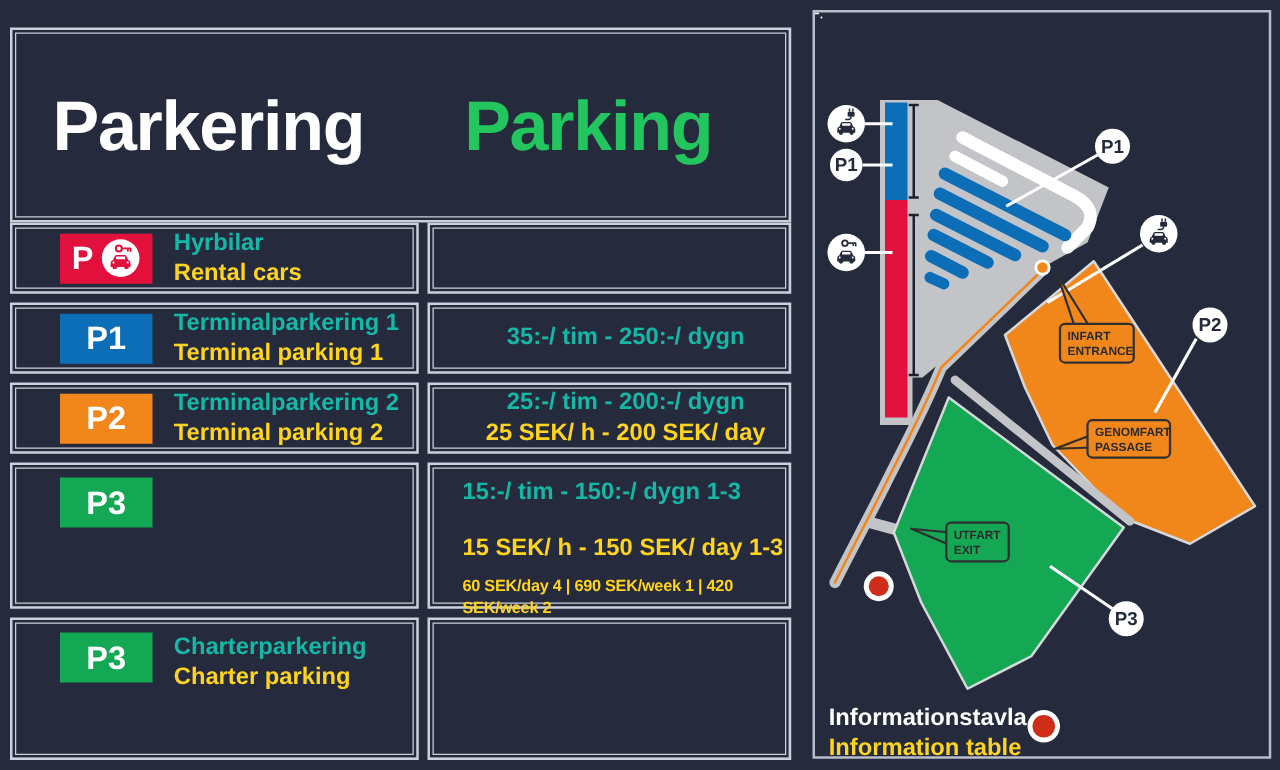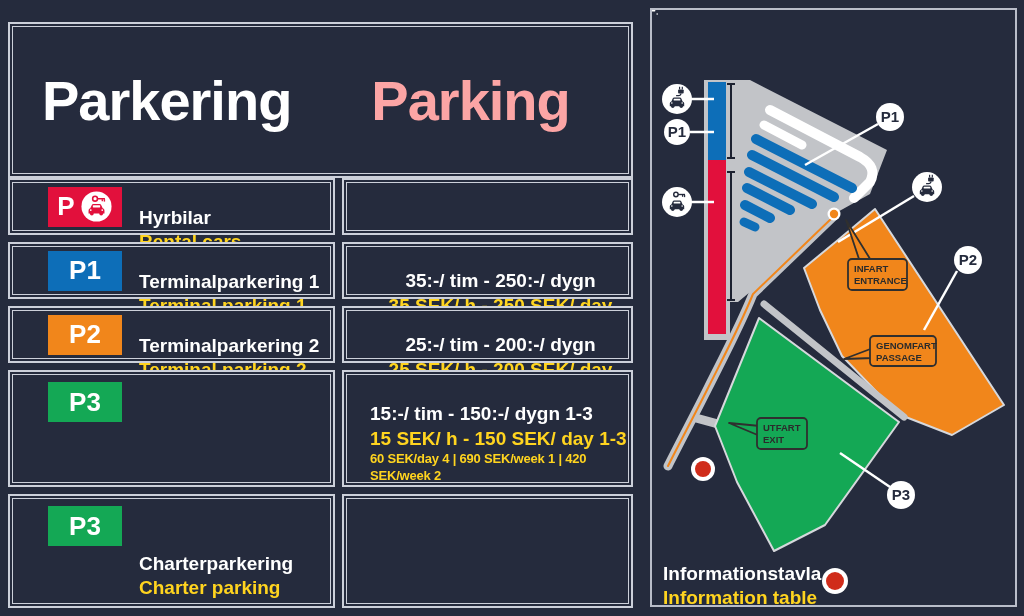--- a/index.html
+++ b/index.html
@@ -15,21 +15,21 @@
     border:2px solid #ccd0da;
     box-shadow:inset 0 0 0 2px #252b3d, inset 0 0 0 3px #ccd0da;
     box-sizing:border-box;
   }
   
   .header{
     left:8px;top:10px;width:625px;height:156px;
     display:flex;align-items:center;gap:80px;padding-left:32px;margin-top:12px;
   }
   .header .t-sv{color:#ffffff;font-size:56px;letter-spacing:-1px;}
-  .header .t-en{color:#fca5a5;font-size:56px;letter-spacing:-1px;}
+  .header .t-en{color:#22c55e;font-size:56px;letter-spacing:-1px;}
   
   .grid{
     position:absolute;left:8px;top:178px;width:625px;
     display:grid;grid-template-columns:327px 291px;
     grid-template-rows:57px 57px 57px 117px 114px;
     column-gap:7px;row-gap:7px;
   }
   .cell{
     background:#252b3d;border:2px solid #ccd0da;
     box-shadow:inset 0 0 0 2px #252b3d, inset 0 0 0 3px #ccd0da;
@@ -39,25 +39,25 @@
   .badge{
     width:74px;height:40px;margin-left:38px;margin-right:17px;flex:0 0 auto;
     display:flex;align-items:center;justify-content:center;gap:5px;
     color:#fff;font-size:26px;
   }
   .badge.red{background:#e2103c;}
   .badge.blue{background:#0d6eb8;}
   .badge.orange{background:#f1861b;}
   .badge.green{background:#14a855;}
   .labels{display:flex;flex-direction:column;line-height:1.25;}
-  .t-w{color:#ffffff;font-size:19px;margin-top:46px;}
+  .t-w{color:#14b8a6;font-size:19px;}
   .t-y{color:#ffd41f;font-size:19px;}
   .price-cell{flex-direction:column;align-items:center;justify-content:center;
     padding-left:26px;line-height:1.3;}
-  .price-cell.top{justify-content:flex-end;padding-top:10px;}
+  .price-cell.top{justify-content:space-between;padding-top:10px;gap:10px;}
   .small{font-size:13px;letter-spacing:-0.2px;}
   .sp{height:16px;}
   
   .map-panel{
     position:absolute;left:650px;top:8px;width:367px;height:599px;
     border:2px solid #b9bdc9;box-sizing:border-box;background:#252b3d;
   }
   svg text{font-family:"Liberation Sans","DejaVu Sans",sans-serif;font-weight:bold;}
   .marker-label{font-size:15px;fill:#252b3d;text-anchor:middle;}
   .callout-label{font-size:9.5px;fill:#2b2b2b;}
@@ -96,21 +96,20 @@
     <div class="badge blue">
       <span>P1</span>
     </div>
     <div class="labels">
       <span class="t-w">Terminalparkering 1</span>
       <span class="t-y">Terminal parking 1</span>
     </div>
   </div>
   <div class="cell price-cell">
     <span class="t-w">35:-/ tim - 250:-/ dygn</span>
-    <span class="t-y">35 SEK/ h - 250 SEK/ day</span>
   </div>
 
   <div class="cell">
     <div class="badge orange">
       <span>P2</span>
     </div>
     <div class="labels">
       <span class="t-w">Terminalparkering 2</span>
       <span class="t-y">Terminal parking 2</span>
     </div>

